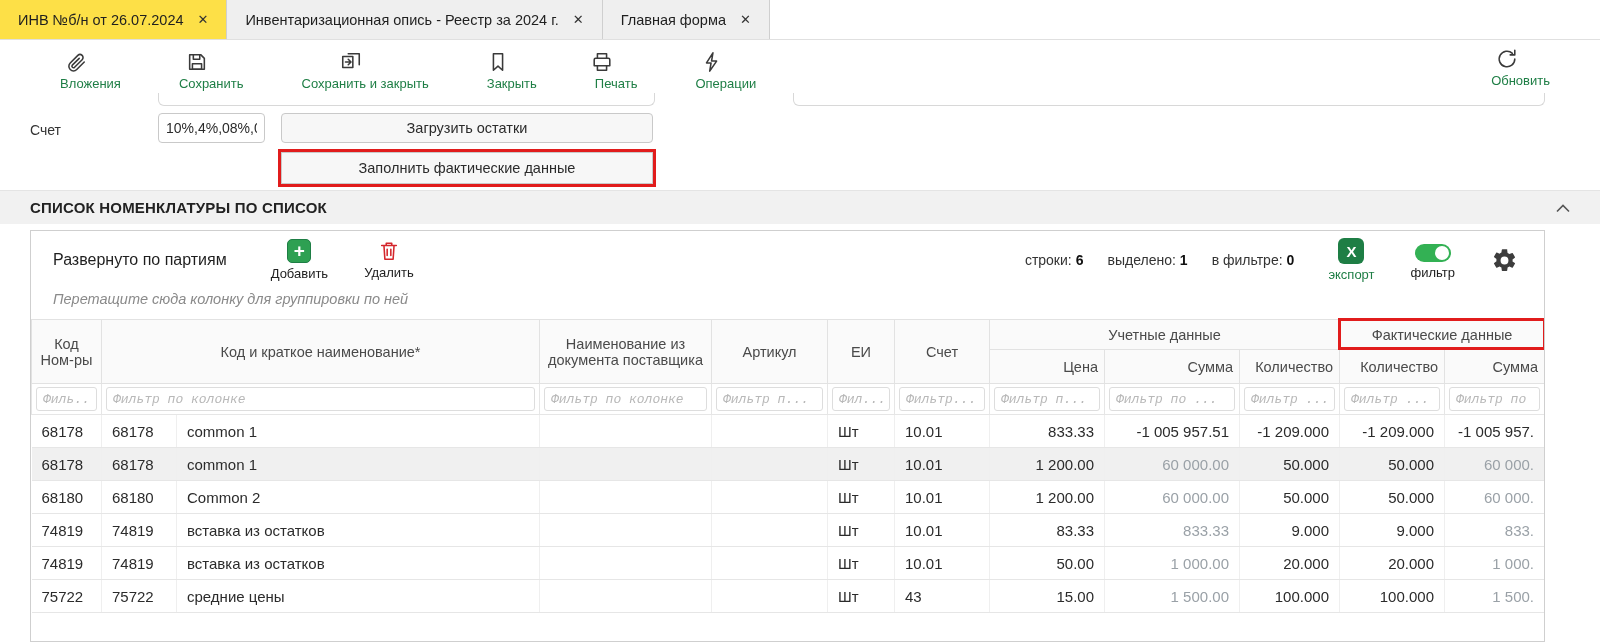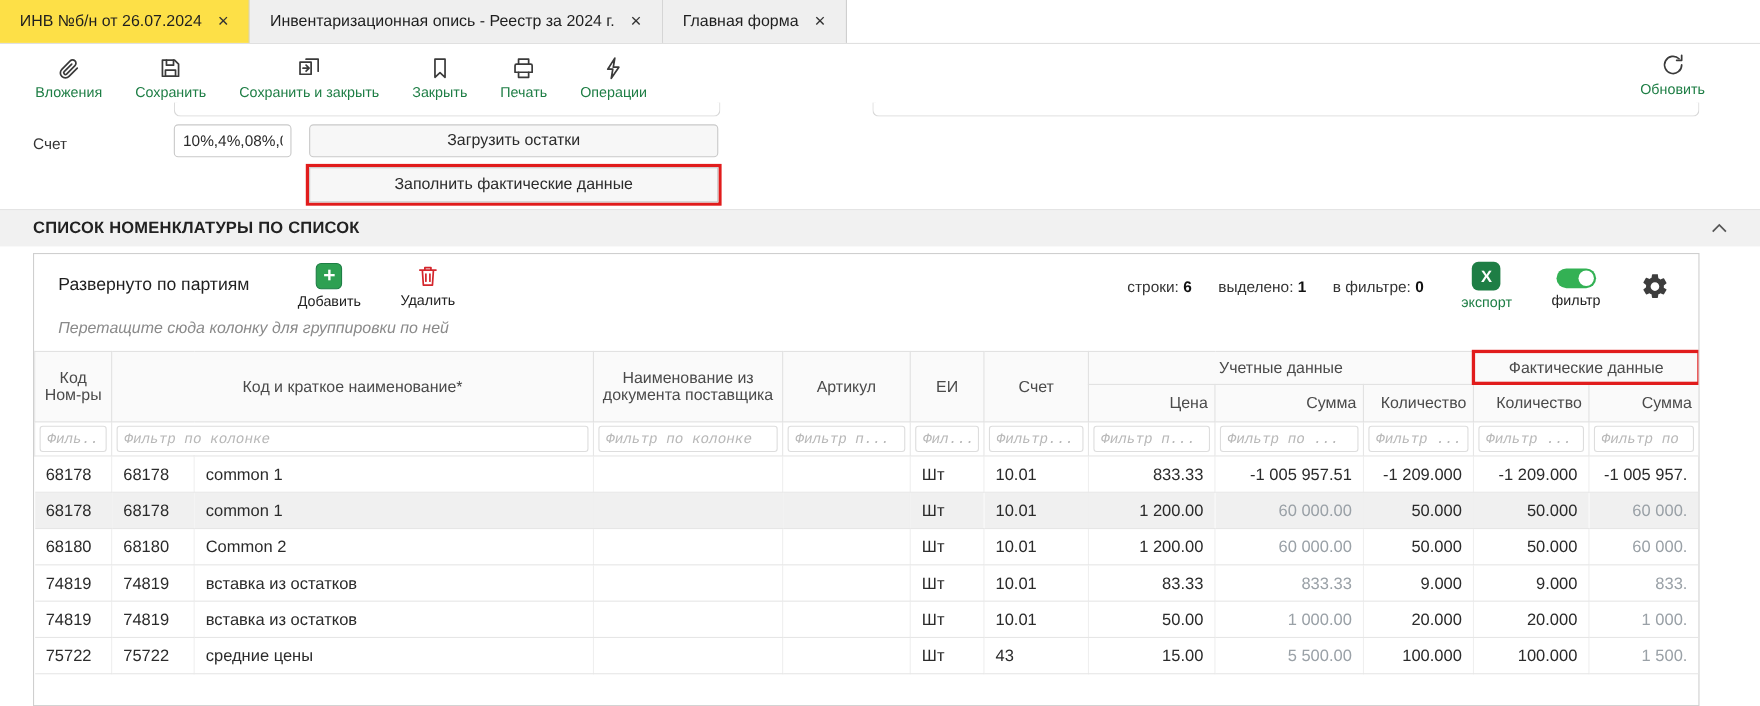--- a/index.html
+++ b/index.html
@@ -12,21 +12,21 @@
   .tab { display:flex; align-items:center; gap:14px; padding:0 18px; background:#efefef;
     border-right:1px solid #cfcfcf; font-size:14.5px; color:#1f1f1f; cursor:pointer; white-space:nowrap; }
   .tab.active { background:#fde047; }
   .tab-close { font-size:13px; color:#333; }
 
   
   .toolbar { height:62px; display:flex; align-items:center; padding-left:32px; position:relative; }
   .tb-item { display:flex; flex-direction:column; align-items:center; margin-right:30px; cursor:pointer; }
   .tb-item svg { width:22px; height:22px; stroke:#3a3a3a; fill:none; stroke-width:1.7;
     stroke-linecap:round; stroke-linejoin:round; }
-  .tb-label { color:#1e7e45; font-size:13px; margin-top:3px; white-space:nowrap; }
+  .tb-label { color:#1e7e45; font-size:13px; margin-top:3px; white-space:nowrap;margin-left:28px; }
   .tb-refresh { position:absolute; right:50px; top:8px; margin-right:0; }
 
   
   .form-area { position:relative; height:88px; }
   .partial-field { position:absolute; top:-9px; height:13px; border:1px solid #d8d8d8;
     border-top:none; border-radius:0 0 6px 6px; }
   .pf-left  { left:158px; width:497px; }
   .pf-right { left:793px; width:752px; }
   .form-label { position:absolute; left:30px; top:20px; font-size:14px; color:#333; }
   .account-input { position:absolute; left:158px; top:11px; width:107px; height:30px;
@@ -341,20 +341,20 @@
       </tr>
       <tr>
         <td>75722</td>
         <td>75722</td>
         <td>средние цены</td>
         <td></td>
         <td></td>
         <td>Шт</td>
         <td>43</td>
         <td class="r">15.00</td>
-        <td class="r amt">5 500.00</td>
+        <td class="r amt">1 500.00</td>
         <td class="r">100.000</td>
         <td class="r">100.000</td>
         <td class="r amt">1 500.</td>
       </tr>
     </tbody>
   </table>
 </div>
 
 </body></html>

